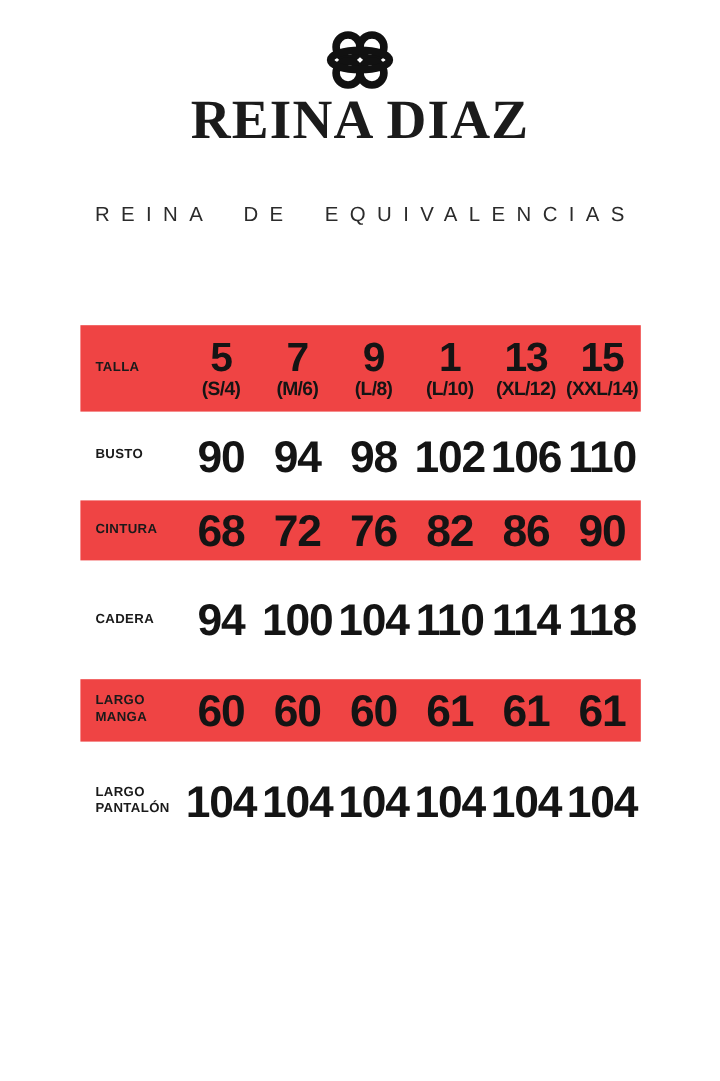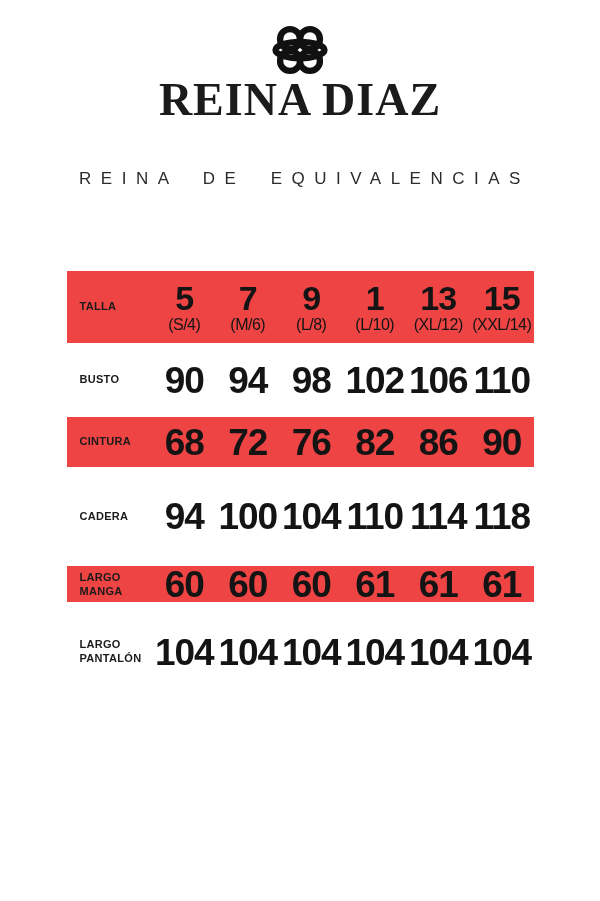--- a/index.html
+++ b/index.html
@@ -51,42 +51,42 @@
   .row {
     display: grid;
     grid-template-columns: 86px repeat(6, 1fr);
     align-items: center;
   }
   .row.shaded { background: #ef4444; }
   .row:nth-child(1) { height: 72px; }
   .row:nth-child(2) { height: 74px; }
   .row:nth-child(3) { height: 50px; }
   .row:nth-child(4) { height: 99px; }
-  .row:nth-child(5) { height: 36px; }
+  .row:nth-child(5) { height: 52px; }
   .row:nth-child(6) { height: 100px; }
   .cell { text-align: center; }
   .label-cell {
     text-align: left;
     padding-left: 13px;
     font-size: 11px;
     font-weight: 700;
     letter-spacing: 0.3px;
     line-height: 1.25;
     color: #1a1a1a;
   }
   .size-num {
     font-size: 34px;
     font-weight: 700;
     letter-spacing: -1px;
     line-height: 1;
   }
   .size-sub {
     margin-top: 2px;
     font-size: 16px;
-    font-weight: 400;
+    font-weight: 700;
     letter-spacing: -0.5px;
     line-height: 1;
   }
   .value-cell {
     font-size: 37px;
     font-weight: 700;
     letter-spacing: -1px;
     line-height: 1;
   }
   .knot-svg { display: inline-block; }

